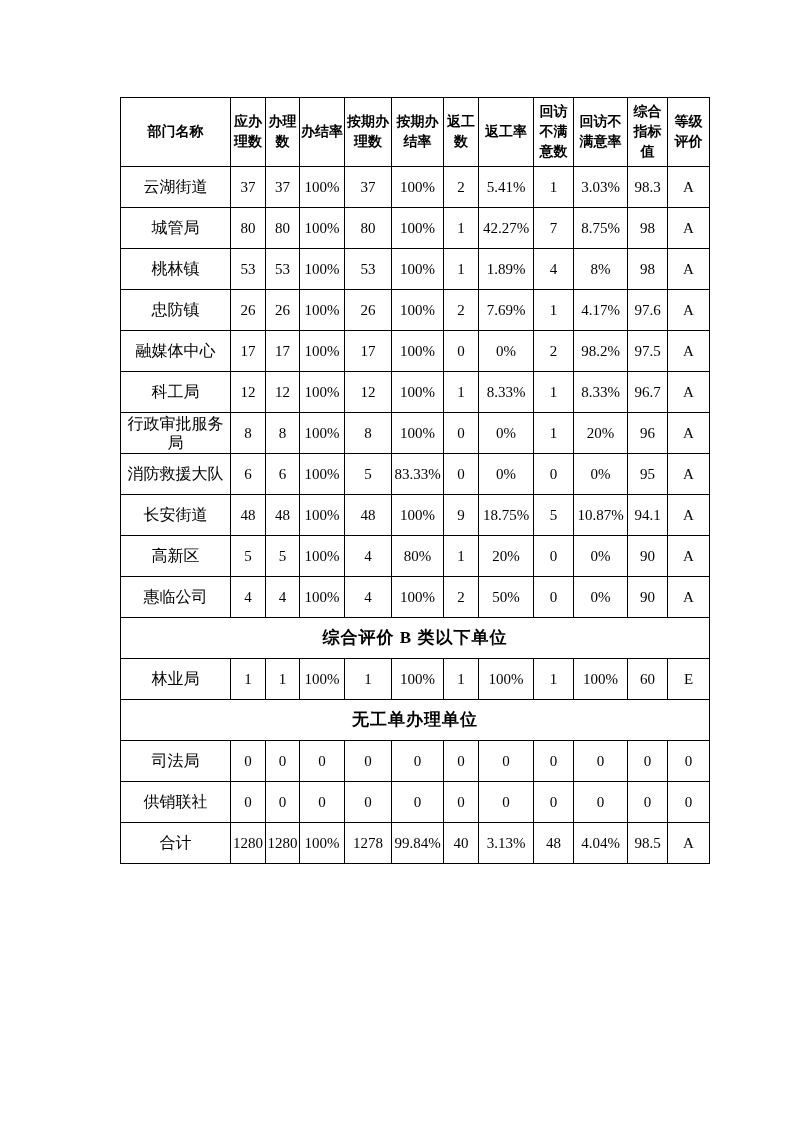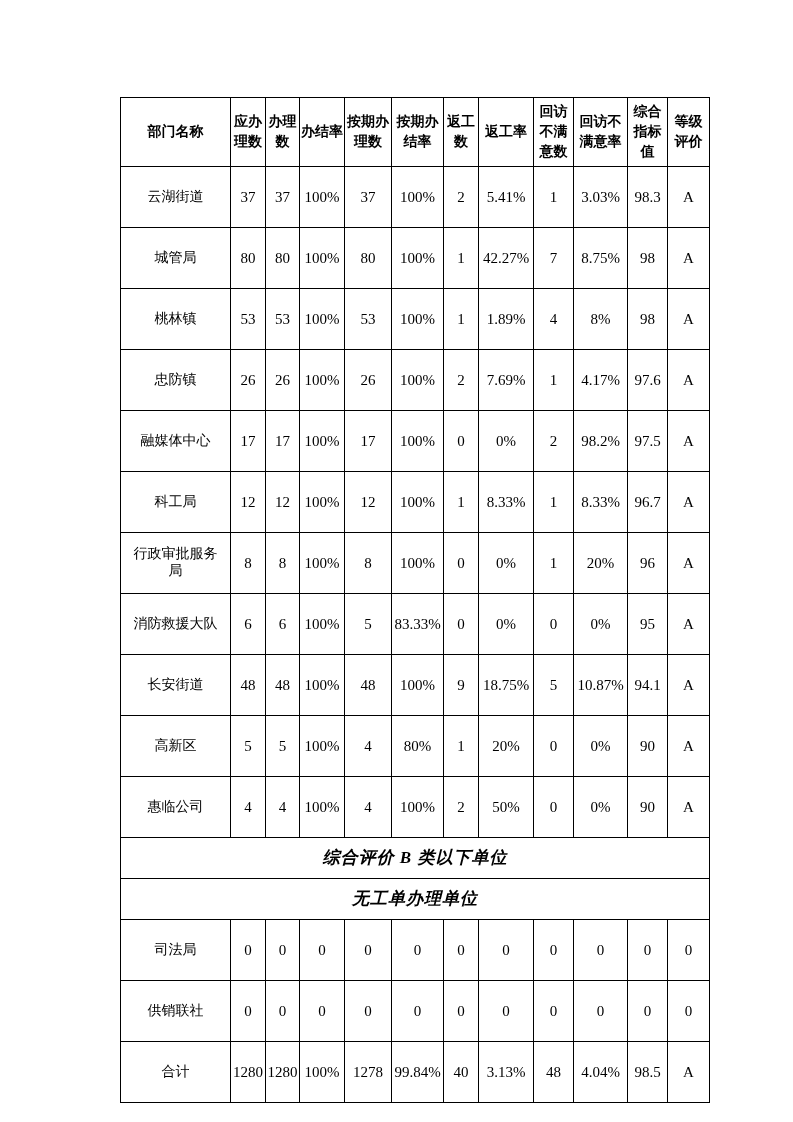--- a/index.html
+++ b/index.html
@@ -37,27 +37,26 @@
     font-weight: bold;
     height: 68px;
     line-height: 1.45;
   }
   table.report td {
     font-size: 15px;
     height: 40px;
     line-height: 1.2;
   }
   table.report td.dept {
-    font-size: 14px;
-    padding: 10px;
+    font-size: 16px;
+    padding: 0;
   }
   table.report td.section {
     font-size: 17px;
     font-weight: bold;
-    font-style: italic;
     letter-spacing: 1px;
     height: 40px;
   }
 </style>
 </head>
 <body>
 
 <div class="page">
   <table class="report">
     <colgroup>
@@ -242,20 +241,34 @@
           <td>50%</td>
           <td>0</td>
           <td>0%</td>
           <td>90</td>
           <td>A</td>
         </tr>
         <tr>
           <td colspan="12" class="section">综合评价 B 类以下单位</td>
         </tr>
         <tr>
+          <td class="dept">林业局</td>
+          <td>1</td>
+          <td>1</td>
+          <td>100%</td>
+          <td>1</td>
+          <td>100%</td>
+          <td>1</td>
+          <td>100%</td>
+          <td>1</td>
+          <td>100%</td>
+          <td>60</td>
+          <td>E</td>
+        </tr>
+        <tr>
           <td colspan="12" class="section">无工单办理单位</td>
         </tr>
         <tr>
           <td class="dept">司法局</td>
           <td>0</td>
           <td>0</td>
           <td>0</td>
           <td>0</td>
           <td>0</td>
           <td>0</td>

